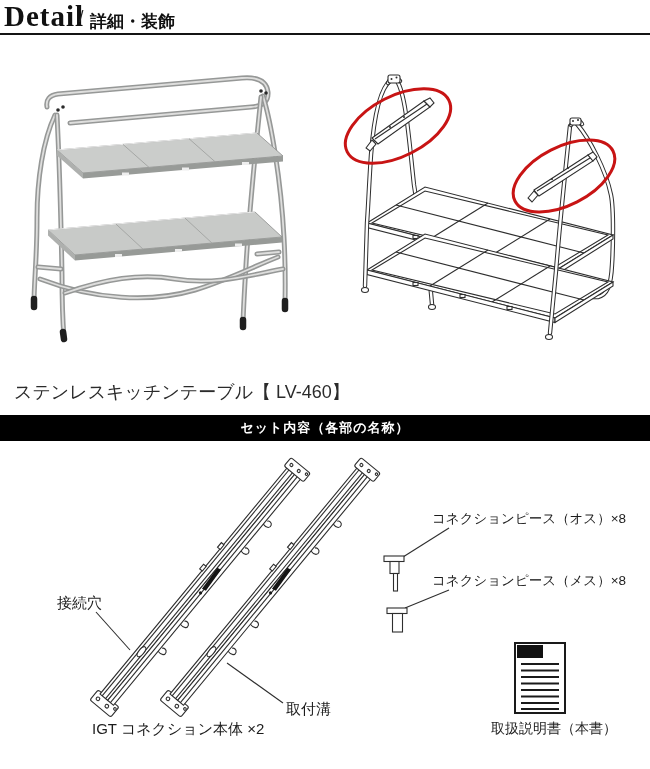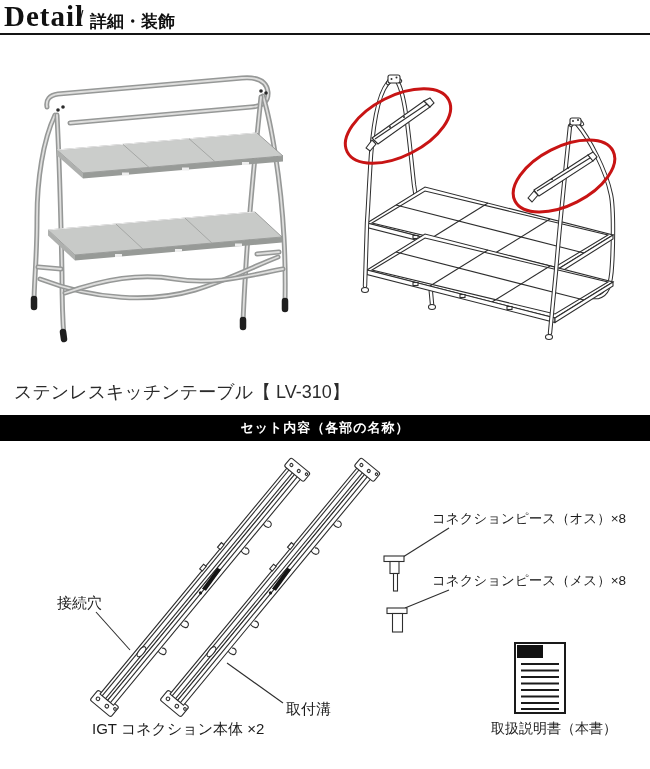--- a/index.html
+++ b/index.html
@@ -167,21 +167,21 @@
       <polygon points="204,130 258,95 263,101 209,136" class="wf"></polygon>
       <line x1="207" y1="131" x2="260" y2="98" class="ln"></line>
       <polygon points="258,95 263,92 267,97 263,101" class="wf"></polygon>
       <circle cx="222" cy="119" r="1" fill="#2e2e2e"></circle>
         <circle cx="238" cy="108" r="1" fill="#2e2e2e"></circle>
     </g>
     <ellipse cx="68" cy="66" rx="57" ry="30" transform="rotate(-27 68 66)" fill="none" stroke="#c81414" stroke-width="3"></ellipse>
     <ellipse cx="234" cy="116" rx="55" ry="29" transform="rotate(-27 234 116)" fill="none" stroke="#c81414" stroke-width="3"></ellipse>
   </svg>
 
-  <div class="ptitle">ステンレスキッチンテーブル【 LV-310】</div>
+  <div class="ptitle">ステンレスキッチンテーブル【 LV-460】</div>
 
   <div class="secbar">
     <span>セット内容（各部の名称）</span>
   </div>
 
   <svg style="left:0px;top:441px;" width="650" height="328" viewBox="0 0 650 328">
     <defs>
       <g id="rail">
         <rect x="-11" y="-4" width="13" height="27" rx="2" class="wf"></rect>
         <circle cx="-5" cy="1.5" r="1.8" class="wf"></circle>

